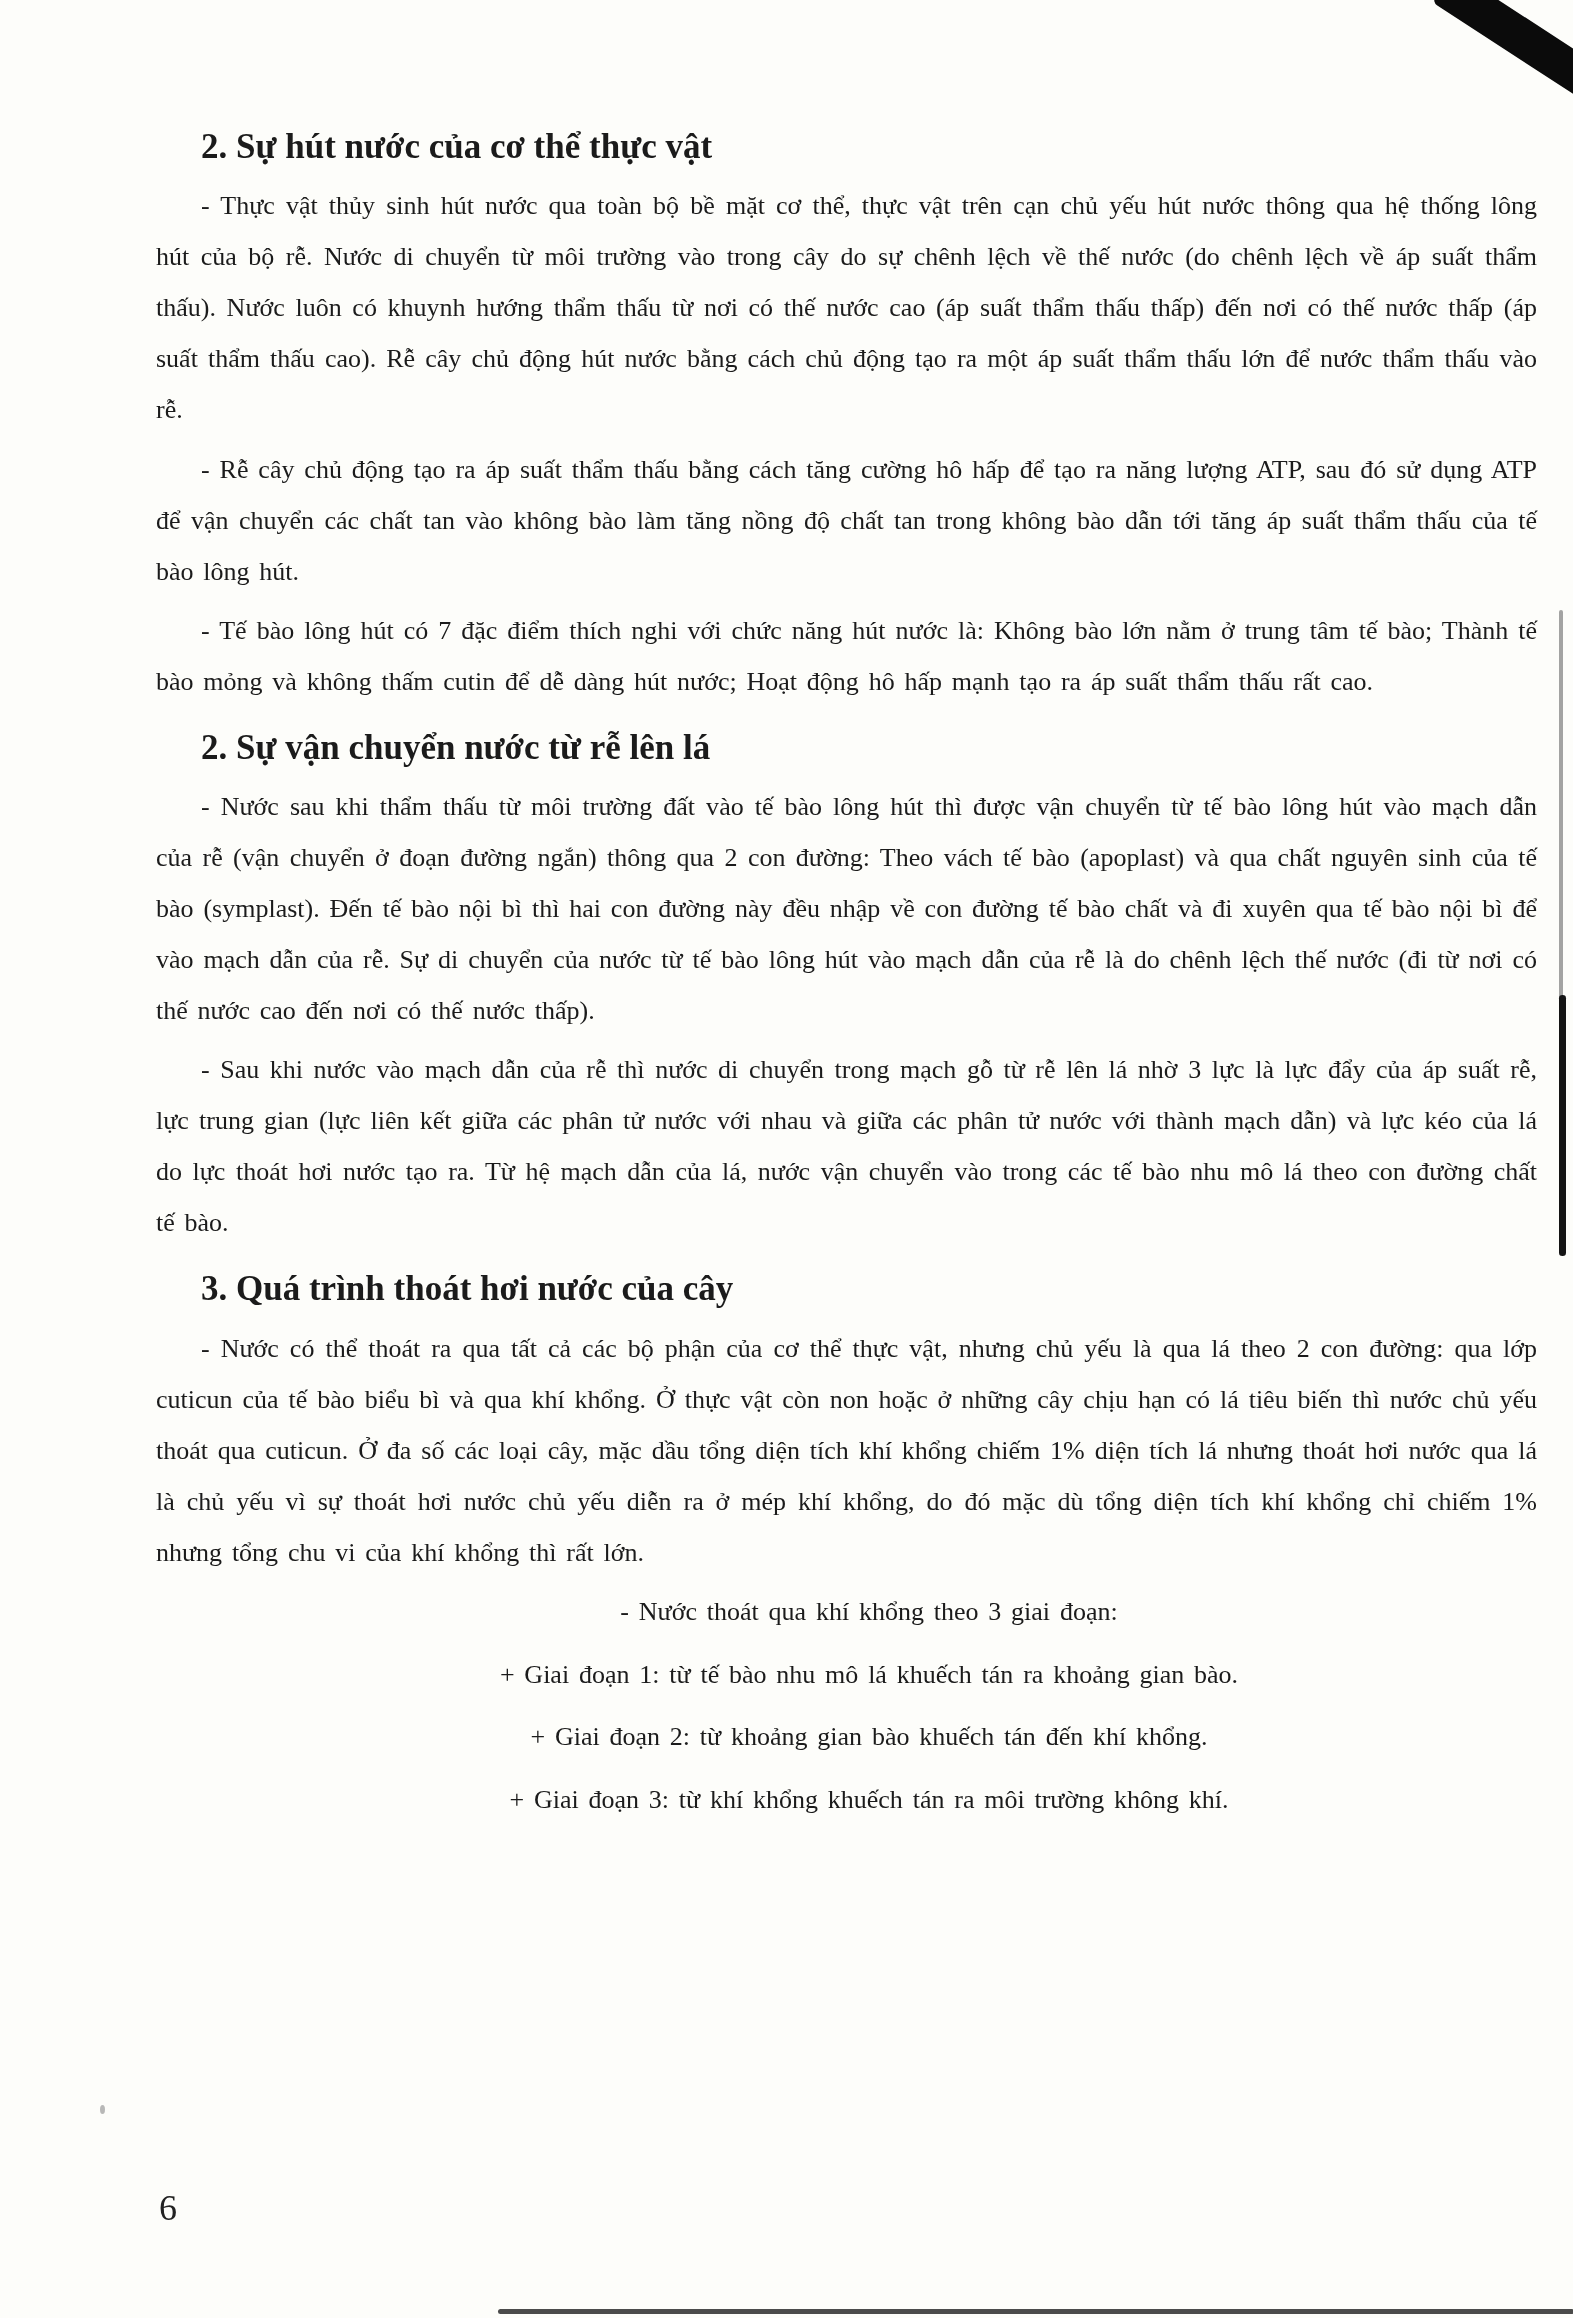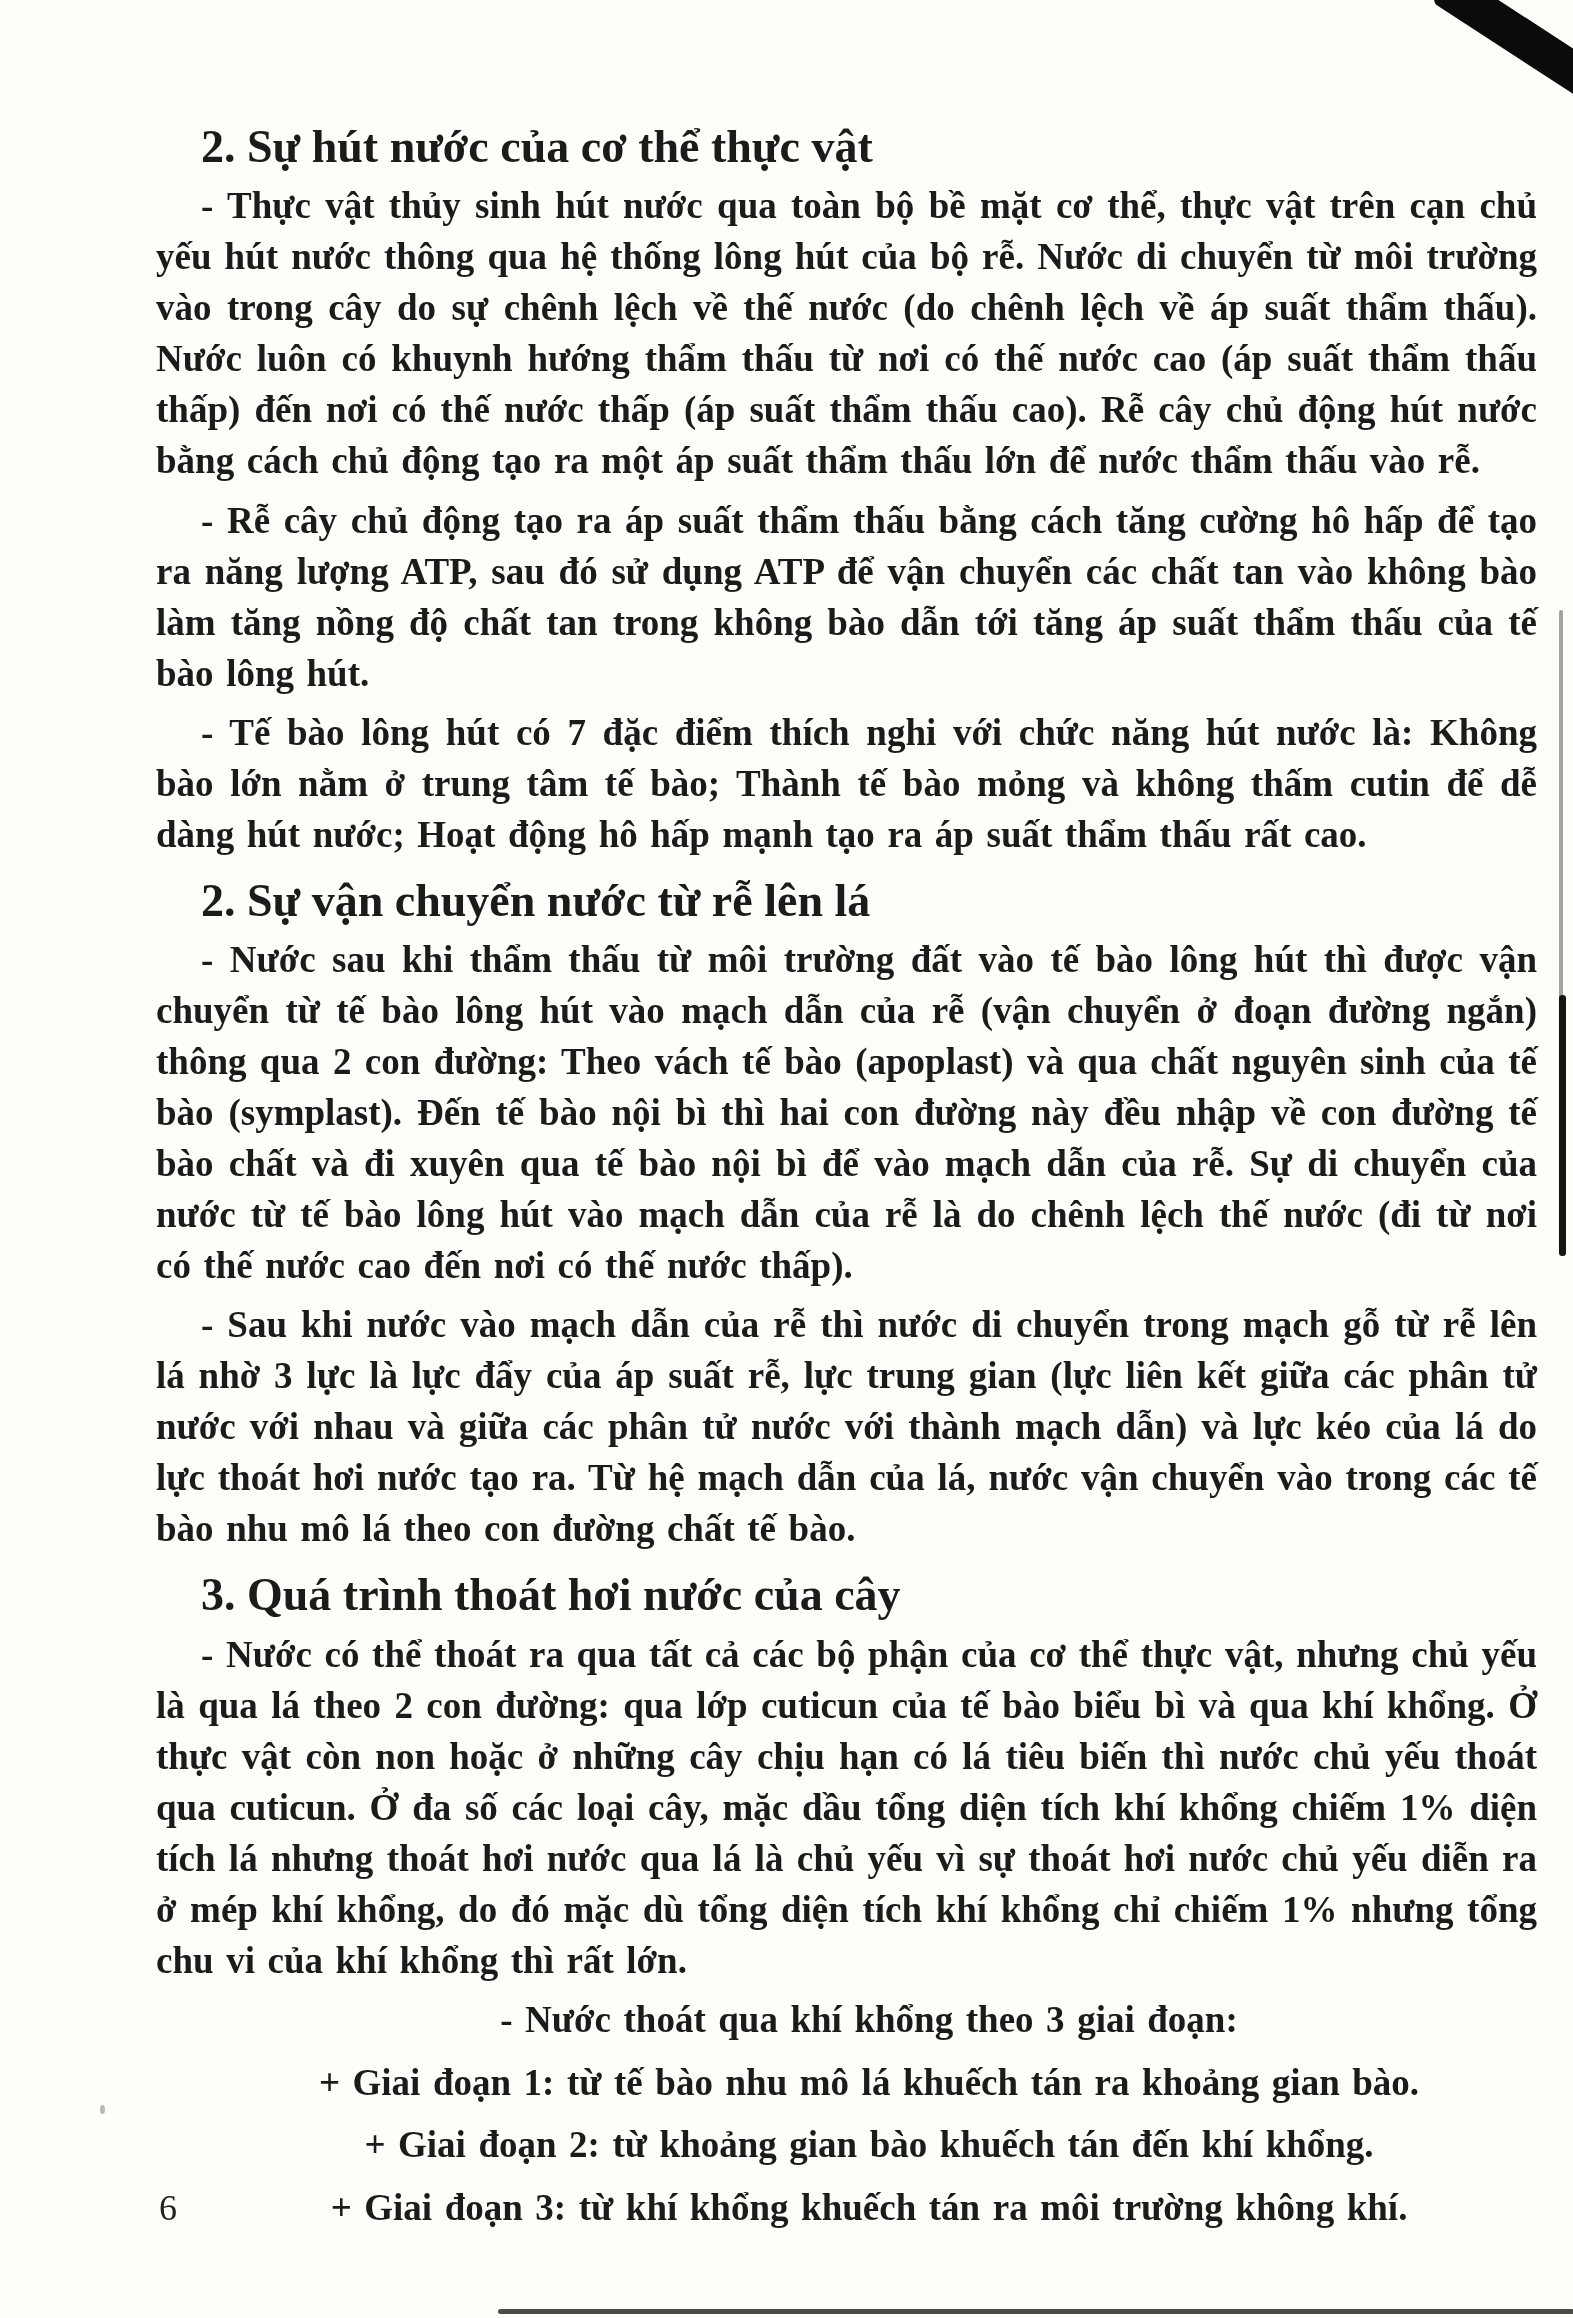--- a/index.html
+++ b/index.html
@@ -19,36 +19,35 @@
   }
   .content {
     position: absolute;
     left: 156px;
     right: 37px;
     top: 121px;
     text-align: justify;
   }
   .content h2 {
     margin: 15px 0 8.3px 0;
-    font-size: 46px;
+    font-size: 35px;
     line-height: 51px;
     font-weight: bold;
     text-indent: 45px;
     text-align: left;
   }
   .content h2.first {
     margin-top: 0;
   }
   .content p {
     margin: 0 0 8.3px 0;
-    font-size: 37px;
+    font-size: 26px;
     line-height: 51px;
     text-indent: 45px;
     word-spacing: 3.3px;
-    font-weight: bold;
   }
   .content p.step-line {
     text-align: center;
     margin-bottom: 11.6px;
   }
   .page-number {
     position: absolute;
     left: 159px;
     bottom: 90px;
     font-size: 36px;

